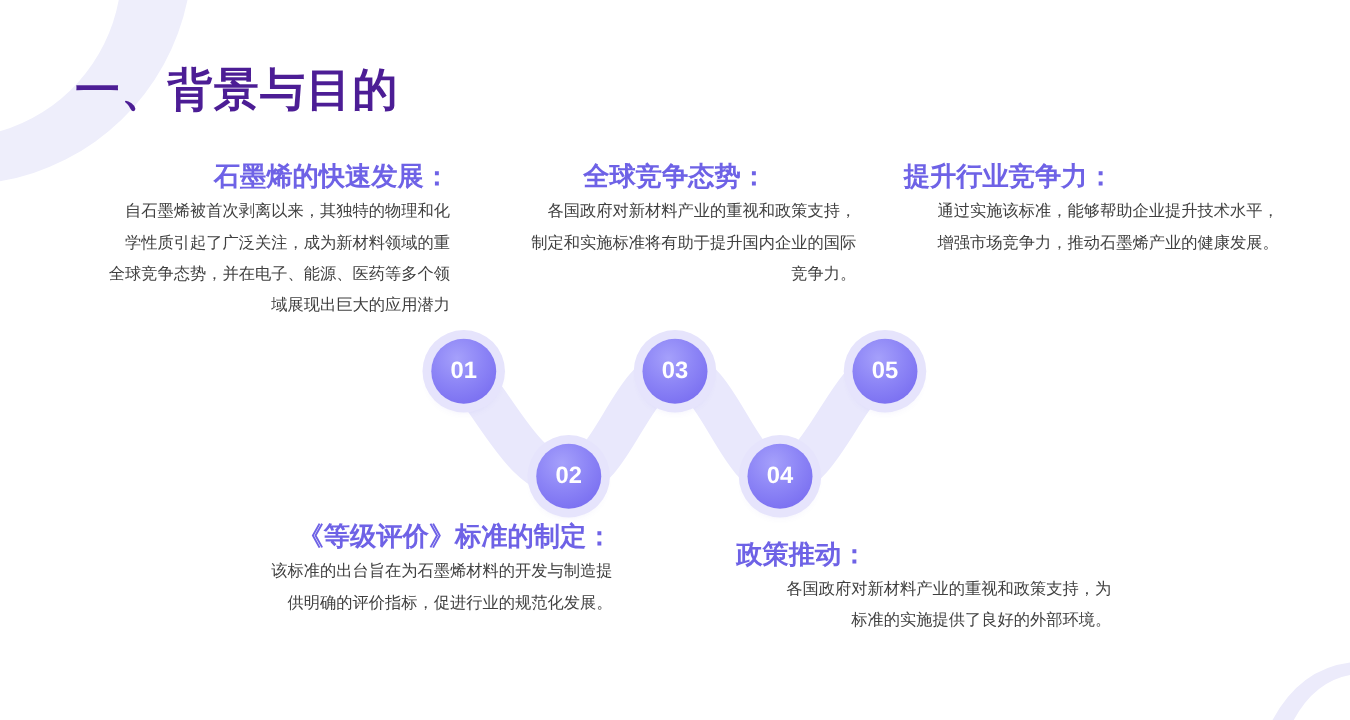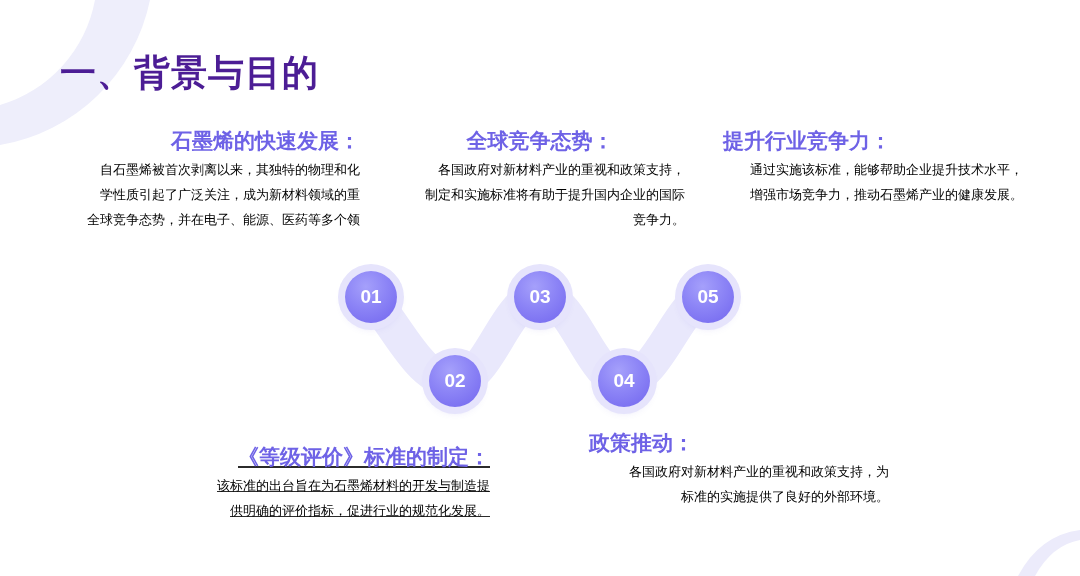--- a/index.html
+++ b/index.html
@@ -14,32 +14,32 @@
       font-size: 36px; font-weight: bold; color: #4c1d95; letter-spacing: 1px;
       white-space: nowrap; line-height: 46px;
     }
 
     .block { position: absolute; }
     .block .heading {
       font-size: 21px; font-weight: bold; color: #6e62e6; line-height: 26px;
       white-space: nowrap; margin-bottom: 3px;
     }
     .block .body {
-      font-size: 13px; color: #000000; line-height: 25px; text-align: right;
+      font-size: 13px; color: #404040; line-height: 25px; text-align: right;
     }
     .block .body span { display: block; white-space: nowrap; }
 
     .right { text-align: right; }
     .center { text-align: center; }
     .left { text-align: left; }
 
     #b1 { left: 84px; top: 128px; width: 276px; }
     #b2 { left: 395px; top: 128px; width: 290px; }
     #b3 { left: 723px; top: 128px; width: 300px; }
-    #b4 { left: 190px; top: 444px; width: 300px; text-decoration: underline; }
+    #b4 { left: 190px; top: 416px; width: 300px; }
     #b5 { left: 589px; top: 430px; width: 300px; }
 
     .node {
       position: absolute; width: 52px; height: 52px; border-radius: 50%;
       background: radial-gradient(circle at 40% 30%, #a5a0fb 0%, #8c84f6 45%, #7165ee 100%);
       box-shadow: 0 0 0 7px #e6e4fc, 0 4px 8px rgba(100, 90, 220, 0.25);
       color: #ffffff; font-weight: bold; font-size: 19px;
       display: flex; align-items: center; justify-content: center;
       font-family: "Liberation Sans", "DejaVu Sans", sans-serif;
     }
@@ -71,20 +71,21 @@
 <div class="node" style="left:514px;top:271px;">03</div>
 <div class="node" style="left:598px;top:355px;">04</div>
 <div class="node" style="left:682px;top:271px;">05</div>
 
 <div class="block right" id="b1">
   <div class="heading">石墨烯的快速发展：</div>
   <div class="body">
     <span>自石墨烯被首次剥离以来，其独特的物理和化</span>
     <span>学性质引起了广泛关注，成为新材料领域的重</span>
     <span>全球竞争态势，并在电子、能源、医药等多个领</span>
+    <span>域展现出巨大的应用潜力</span>
   </div>
 </div>
 
 <div class="block center" id="b2">
   <div class="heading">全球竞争态势：</div>
   <div class="body">
     <span>各国政府对新材料产业的重视和政策支持，</span>
     <span>制定和实施标准将有助于提升国内企业的国际</span>
     <span>竞争力。</span>
   </div>

